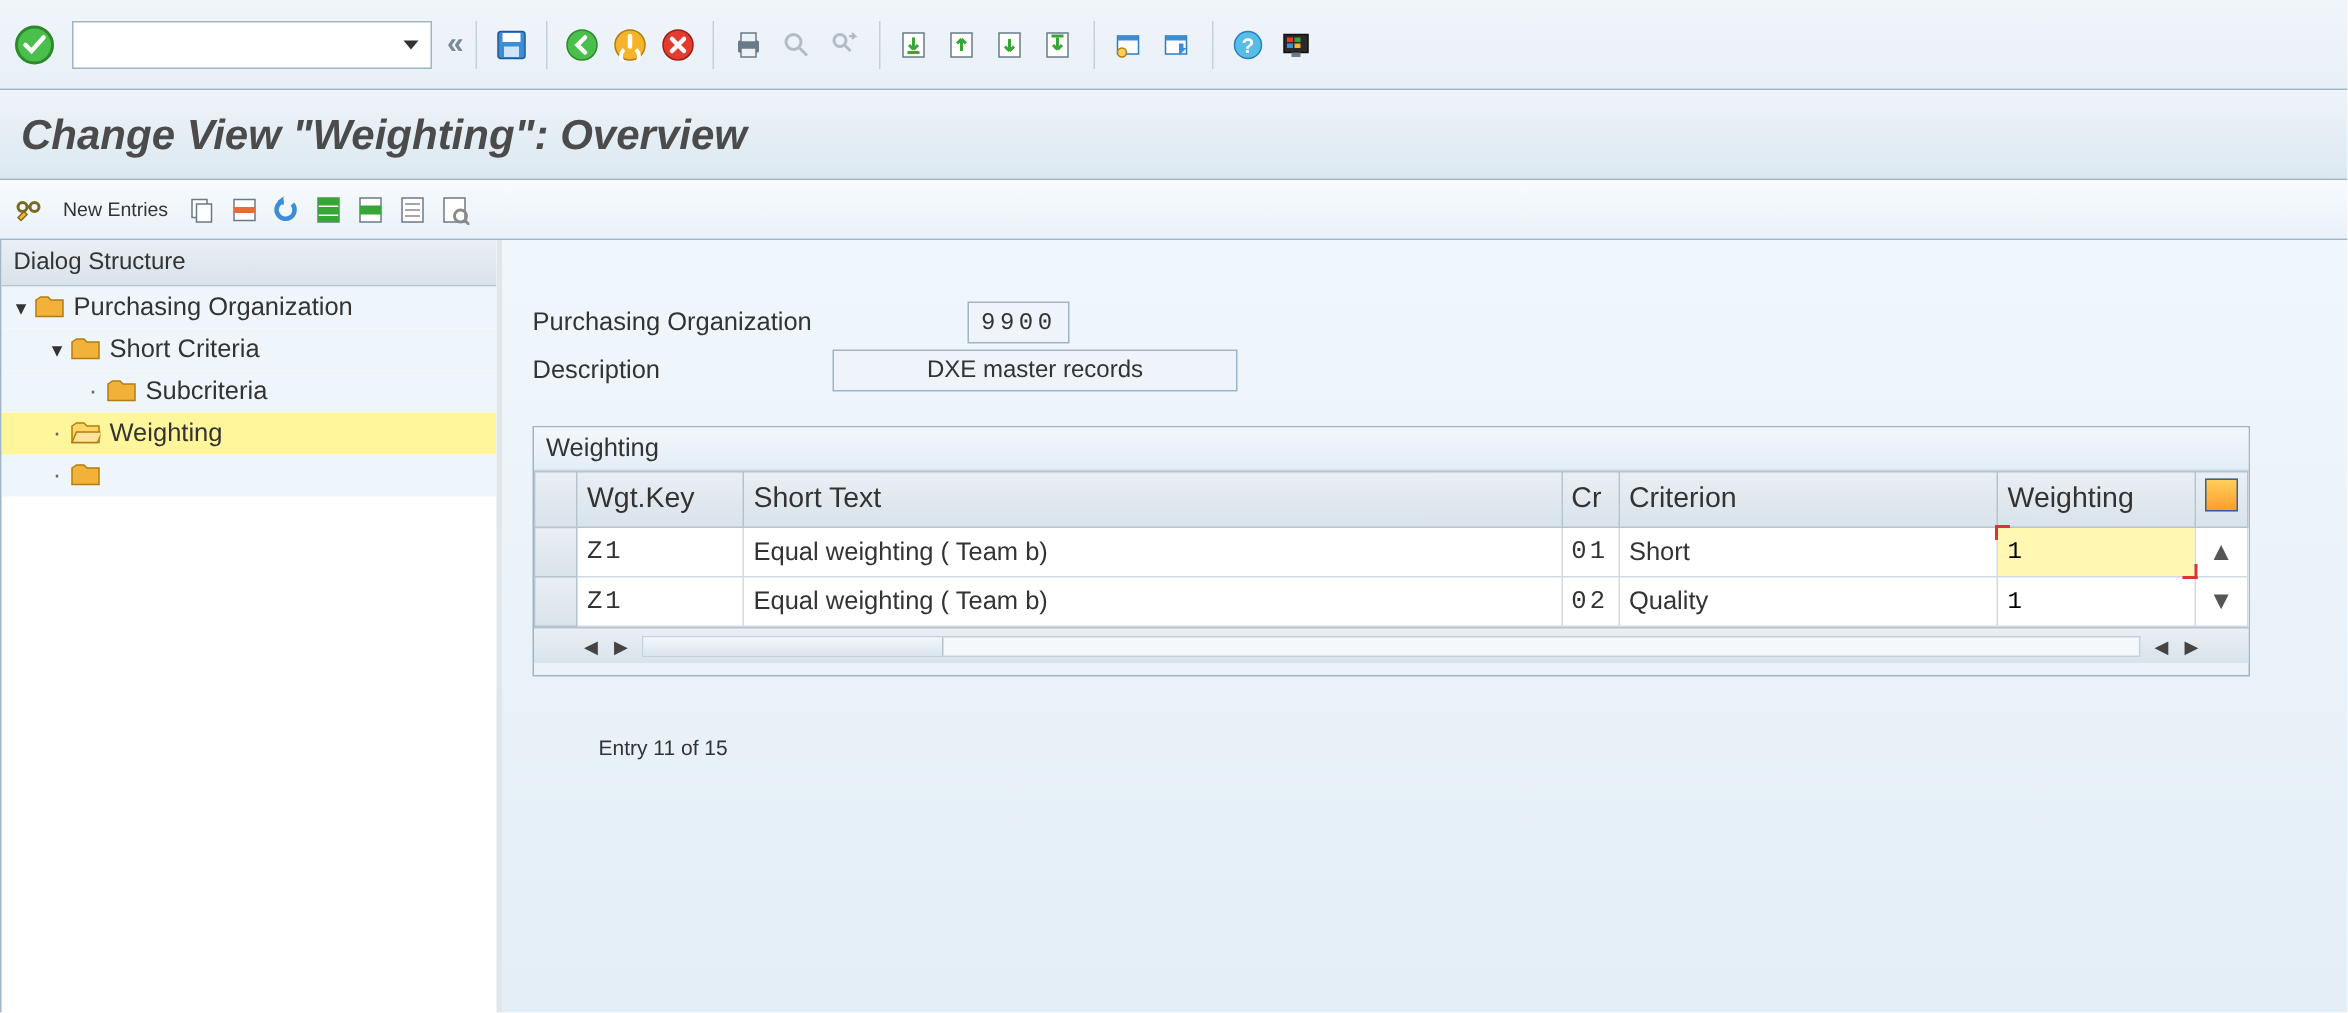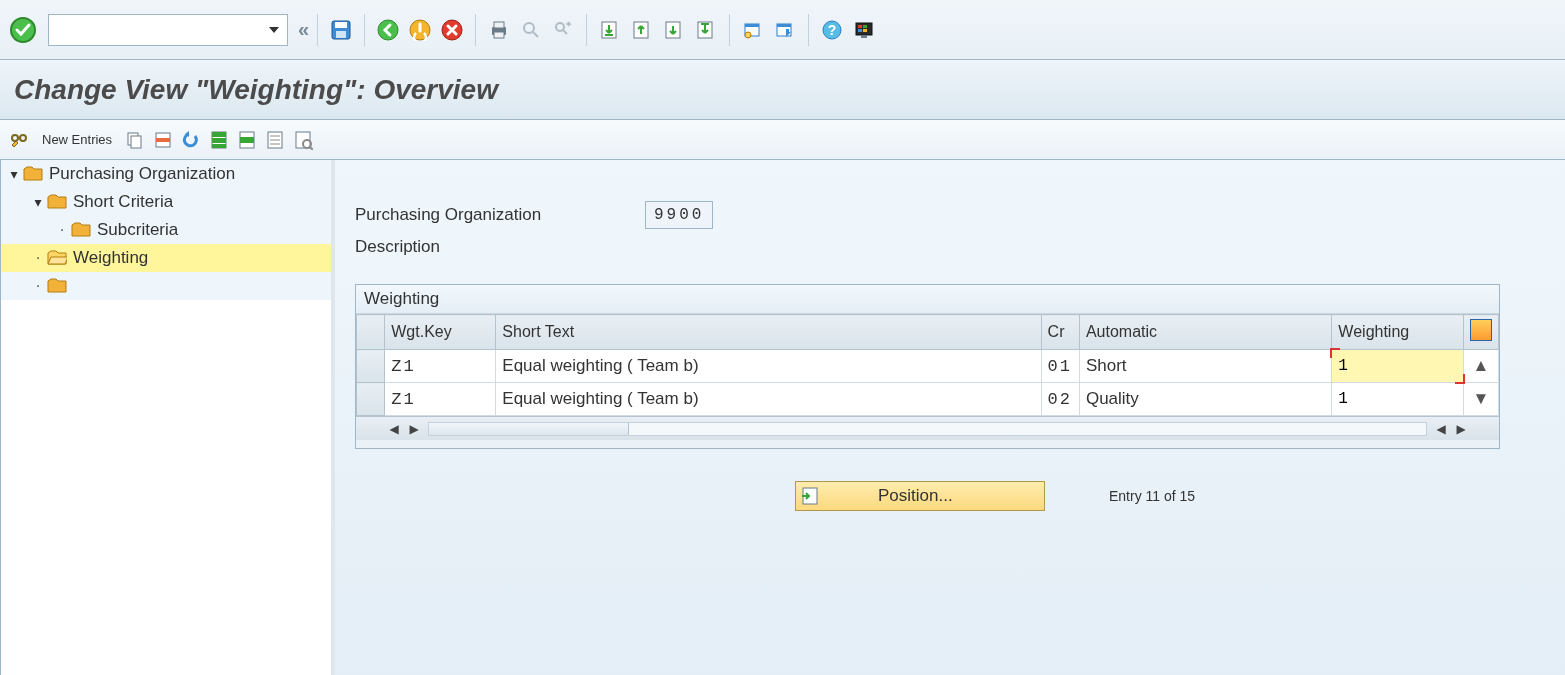--- a/index.html
+++ b/index.html
@@ -170,21 +170,21 @@
     font-size: 17px;
     background: linear-gradient(#f2f8fc, #e4eef6);
     border-bottom: 1px solid #c9d6e0;
   }
   .data-table { border-collapse: collapse; width: 100%; background: #fff; }
   .data-table th {
     background: linear-gradient(#e9eff4, #d9e3ea);
     font-weight: normal; text-align: left;
     border: 1px solid #b5c3cf;
     padding: 4px 6px;
-    font-size: 16px;
+    font-size: 19px;
     height: 30px;
   }
   .data-table td {
     border: 1px solid #d0dbe4;
     padding: 4px 6px;
     font-size: 17px;
     height: 28px;
     background: #fff;
   }
   .data-table td.mono {
@@ -465,20 +465,21 @@
         <rect x="3" y="2" width="14" height="16" fill="#fff" stroke="#6a7b88"></rect>
         <circle cx="14" cy="14" r="4" fill="none" stroke="#8a8a8a" stroke-width="2"></circle>
         <path d="M17 17 l3 3" stroke="#8a8a8a" stroke-width="2"></path>
       </svg>
   </div>
 </div>
 
 <div class="main">
 
   <div class="tree-panel">
+    <div class="tree-header">Dialog Structure</div>
     <div class="tree-body" id="tree-body">
         <div class="tree-node lvl0">
           <span class="tree-toggle">▾</span>
           <span class="folder-icon">
             <svg width="20" height="16" viewBox="0 0 20 16">
     <path d="M1 3 l3 -2 h5 l2 2 h8 v11 h-18 z" fill="#f2b23a" stroke="#b37d0e"></path>
 
   </svg>
           </span>
           <span>Purchasing Organization</span>
@@ -526,33 +527,34 @@
   </div>
 
   <div class="content-panel">
     <div class="form-area">
       <div class="form-row">
         <div class="form-label">Purchasing Organization</div>
         <div class="val-box">9900</div>
       </div>
       <div class="form-row">
         <div class="form-label" style="width:200px">Description</div>
+        <div class="val-box wide">DXE master records</div>
       </div>
     </div>
 
     <div class="group-box">
       <div class="group-title">Weighting</div>
       <table class="data-table">
         <thead>
           <tr>
             <th class="row-selector"></th>
             <th class="col-wgtkey">Wgt.Key</th>
             <th class="col-short">Short Text</th>
             <th class="col-cr">Cr</th>
-            <th class="col-crit">Automatic</th>
+            <th class="col-crit">Criterion</th>
             <th class="col-weight">Weighting</th>
             <th class="col-cfg"><span class="cfg-icon"></span></th>
           </tr>
         </thead>
         <tbody id="grid-body">
             <tr>
               <td class="row-selector"></td>
               <td class="mono">Z1</td>
               <td>Equal weighting ( Team b)</td>
               <td class="mono">01</td>
@@ -582,25 +584,16 @@
           </div>
         <div class="arrows">
           <div class="arrow-btn">◀</div>
           <div class="arrow-btn">▶</div>
         </div>
         <span style="width:28px"></span>
       </div>
     </div>
 
     <div class="footer-row">
-      <div class="position-btn">
-        <span class="icn">
-          <svg width="22" height="22" viewBox="0 0 22 22">
-              <rect x="3" y="3" width="14" height="16" fill="#fff" stroke="#6a7b88"></rect>
-              <path d="M2 11 l6 0 m-2 -3 l3 3 l-3 3" stroke="#37a637" stroke-width="2" fill="none"></path>
-            </svg>
-        </span>
-        <span>Position...</span>
-      </div>
       <div class="entry-text">Entry 11 of 15</div>
     </div>
   </div>
 </div>
 
 </body></html>

